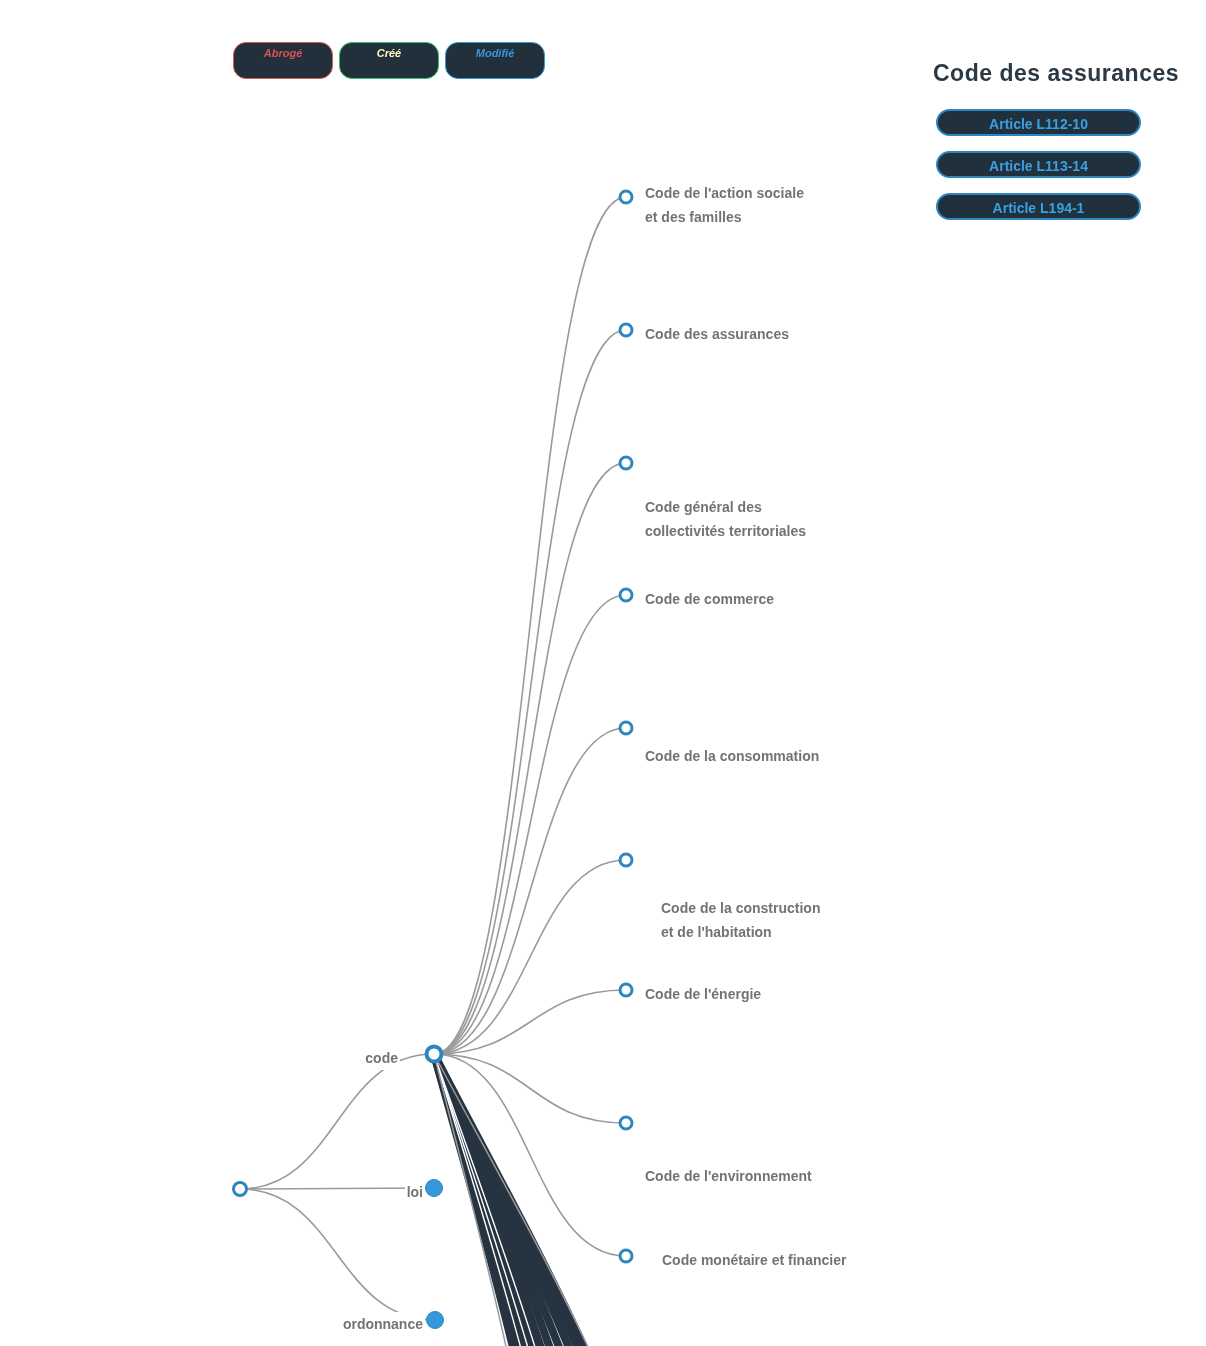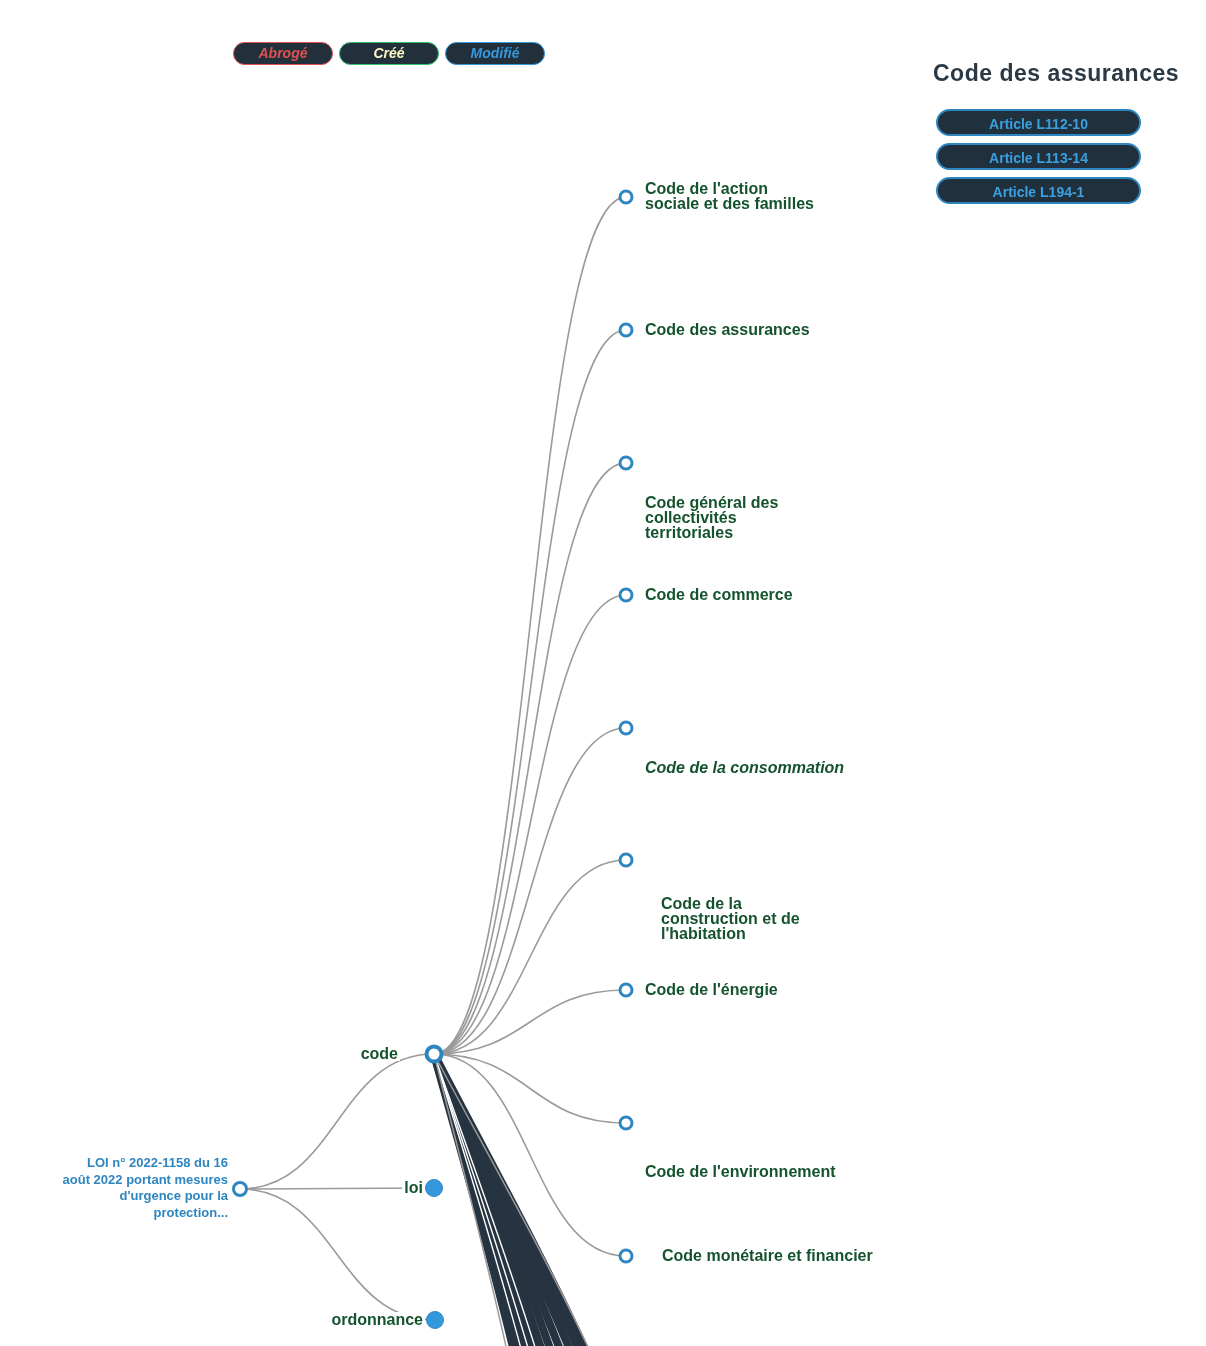--- a/index.html
+++ b/index.html
@@ -9,44 +9,44 @@
   }
   #tree-svg{position:absolute;left:0;top:0;}
 
   
   .instruction{
     position:absolute;left:233px;top:20px;
     font-size:13.5px;font-weight:bold;font-style:italic;color:#2b3945;
   }
   .badge-row{position:absolute;left:233px;top:42px;display:flex;gap:6px;}
   .badge{
-    width:100px;height:23px;border-radius:13px;background:#22303c;
-    font-size:14px;font-weight:bold;font-style:italic;text-align:center;
+    width:100px;height:37px;border-radius:13px;background:#22303c;
+    font-size:11px;font-weight:bold;font-style:italic;text-align:center;
     line-height:21px;box-sizing:border-box;cursor:pointer;
   }
   .badge.abroge{border:1.5px solid #e05151;color:#e05151;}
   .badge.cree{border:1.5px solid #30c26e;color:#fef9c3;}
   .badge.modifie{border:1.5px solid #3598dc;color:#3598dc;text-align:center;}
 
   
   .panel-title{
     position:absolute;left:933px;top:60px;width:260px;
     font-size:23px;font-weight:bold;color:#2b3945;letter-spacing:0.5px;
   }
-  .article-list{position:absolute;left:936px;top:109px;display:flex;flex-direction:column;gap:7px;}
+  .article-list{position:absolute;left:936px;top:109px;display:flex;flex-direction:column;gap:15px;}
   .article-btn{
     width:205px;height:27px;border-radius:15px;background:#20303c;
     border:2px solid #2e86c1;color:#3aa0e0;font-size:14px;font-weight:bold;
     text-align:center;line-height:25px;box-sizing:border-box;cursor:pointer;
     font-family:"Liberation Sans",sans-serif;
   }
 
   
   .node-label{
-    position:absolute;font-size:16px;font-weight:bold;color:#14532d;line-height:15px;
+    position:absolute;font-size:14px;font-weight:bold;color:#737373;line-height:24px;
   }
   .leaf-label{left:645px;}
   .one-line{white-space:nowrap;}
   .two-line{width:172px;}
   .branch-label{background:#ffffff;padding:0 2px;}
   .root-label{
     width:172px;text-align:right;color:#2e86c1;line-height:16.5px;font-size:13px;font-weight:bold;
   }
 </style>
 </head>
@@ -118,29 +118,28 @@
     <div class="badge modifie">Modifié</div>
   </div>
 
   <div class="panel-title">Code des assurances</div>
   <div class="article-list">
     <button class="article-btn">Article L112-10</button>
     <button class="article-btn">Article L113-14</button>
     <button class="article-btn">Article L194-1</button>
   </div>
 
-  <div class="node-label root-label" style="right:978px;top:1155px;">LOI n° 2022-1158 du 16 août 2022 portant mesures d'urgence pour la protection...</div>
 
   <div class="node-label branch-label" style="right:806px;top:1046px;">code</div>
   <div class="node-label branch-label" style="right:781px;top:1180px;">loi</div>
   <div class="node-label branch-label" style="right:781px;top:1312px;">ordonnance</div>
 
   <div class="node-label leaf-label two-line" style="top:181px;">Code de l'action sociale et des familles</div>
   <div class="node-label leaf-label one-line" style="top:322px;">Code des assurances</div>
   <div class="node-label leaf-label two-line" style="top:447px;margin-top:48px;">Code général des collectivités territoriales</div>
   <div class="node-label leaf-label one-line" style="top:587px;">Code de commerce</div>
-  <div class="node-label leaf-label one-line" style="top:760px;font-style:italic;">Code de la consommation</div>
+  <div class="node-label leaf-label one-line" style="top:744px;">Code de la consommation</div>
   <div class="node-label leaf-label two-line" style="top:896px;margin-left:16px;">Code de la construction et de l'habitation</div>
   <div class="node-label leaf-label one-line" style="top:982px;">Code de l'énergie</div>
   <div class="node-label leaf-label one-line" style="top:1164px;">Code de l'environnement</div>
   <div class="node-label leaf-label one-line" style="top:1248px;margin-left:17px;">Code monétaire et financier</div>
 
 </div>
 
 </body></html>

